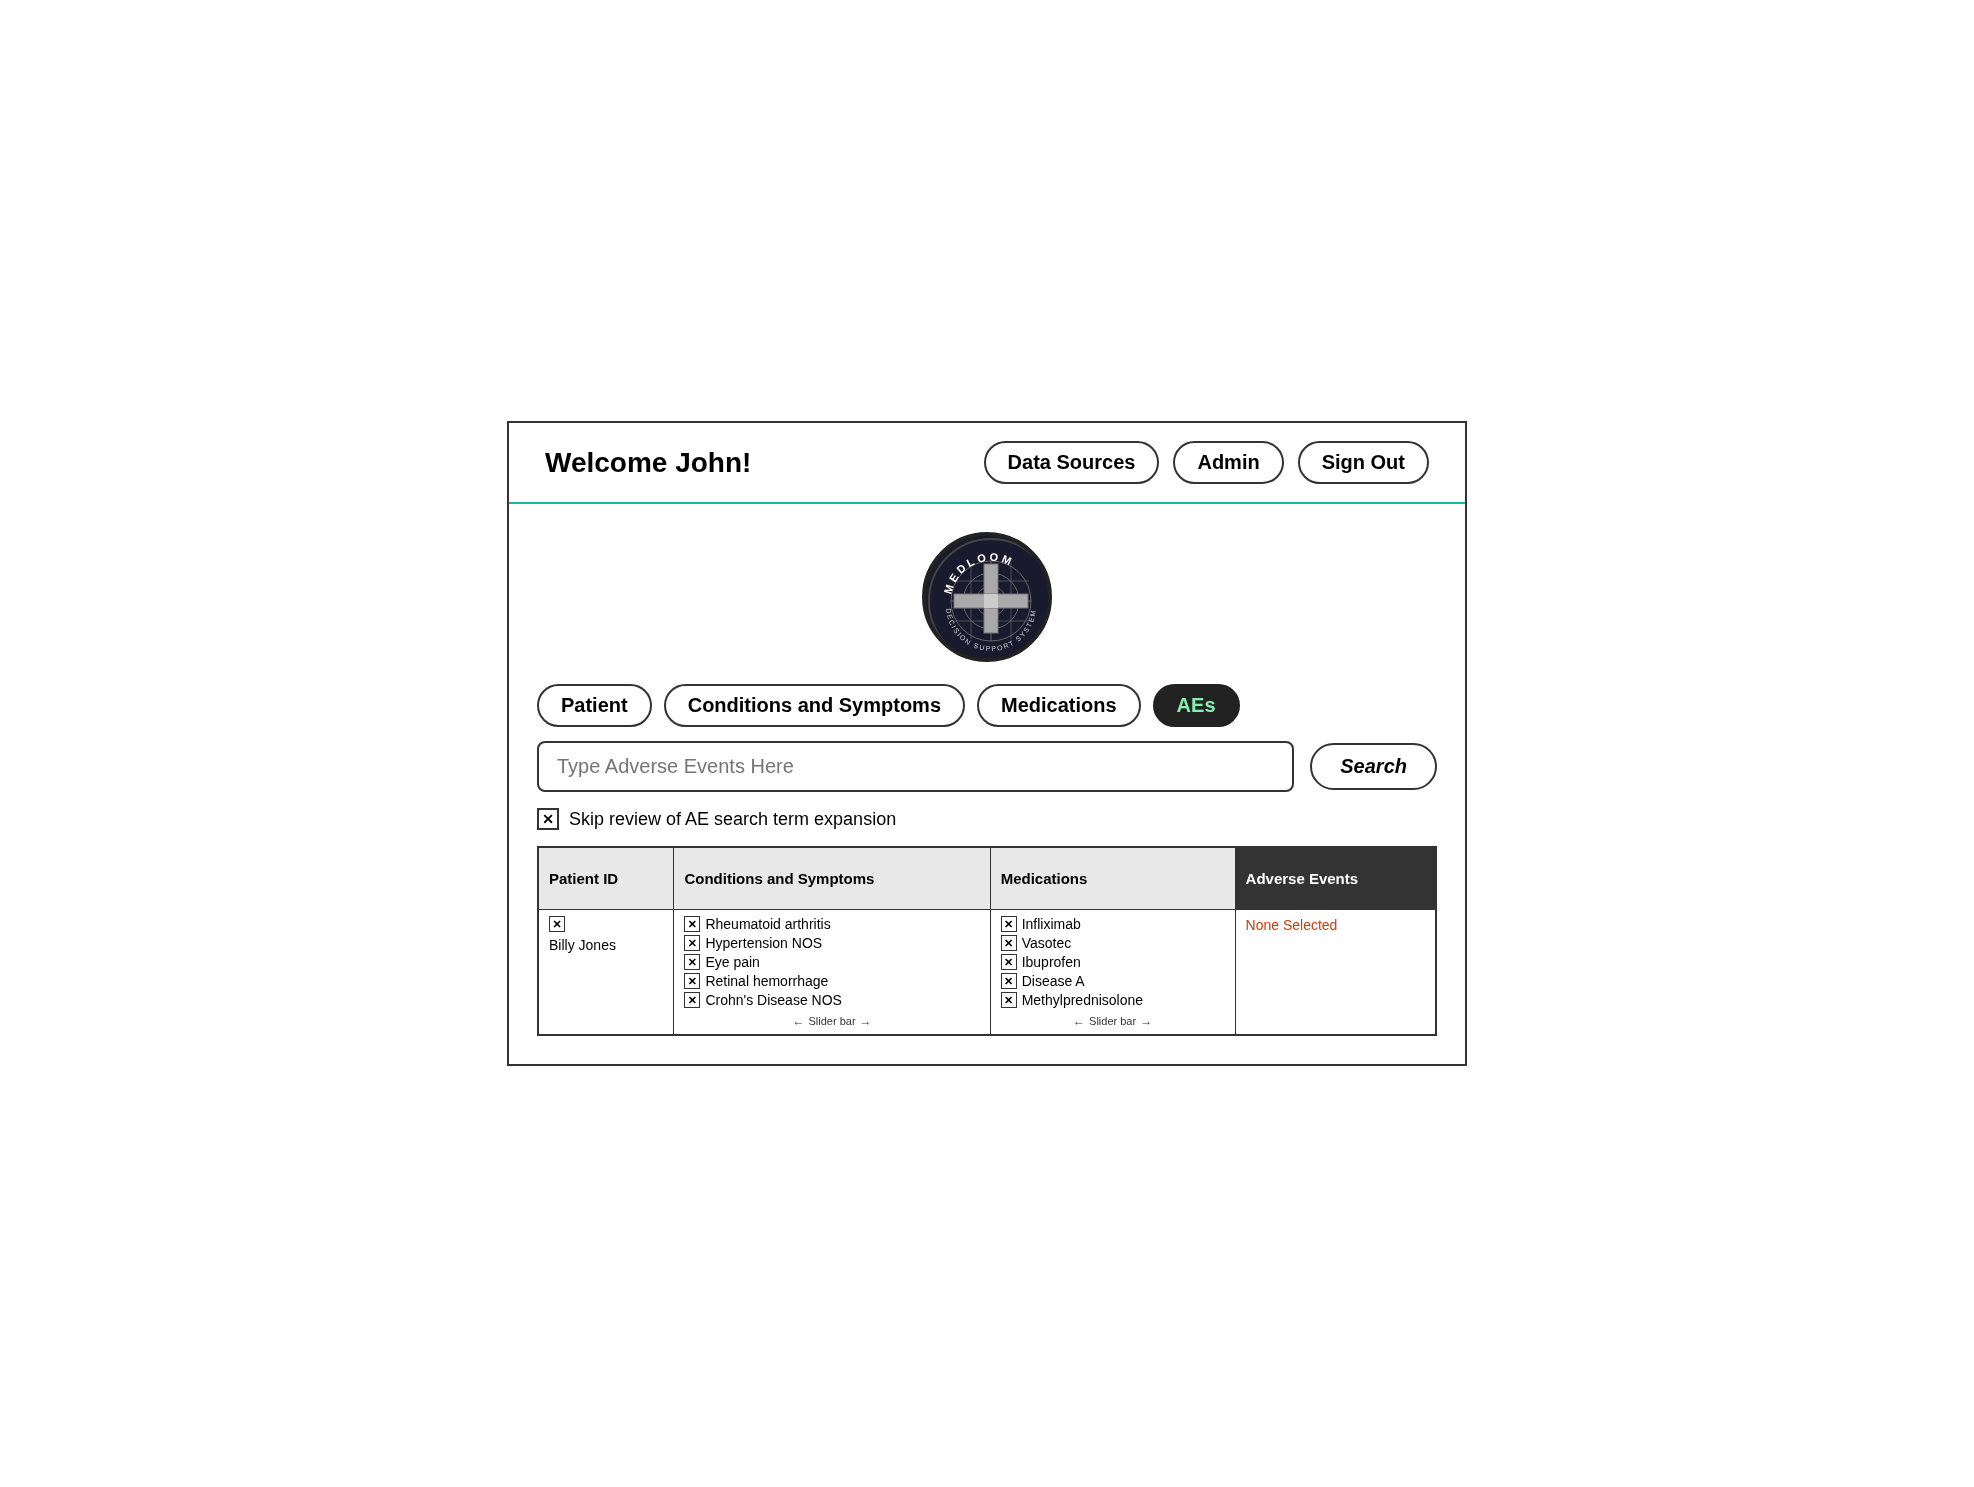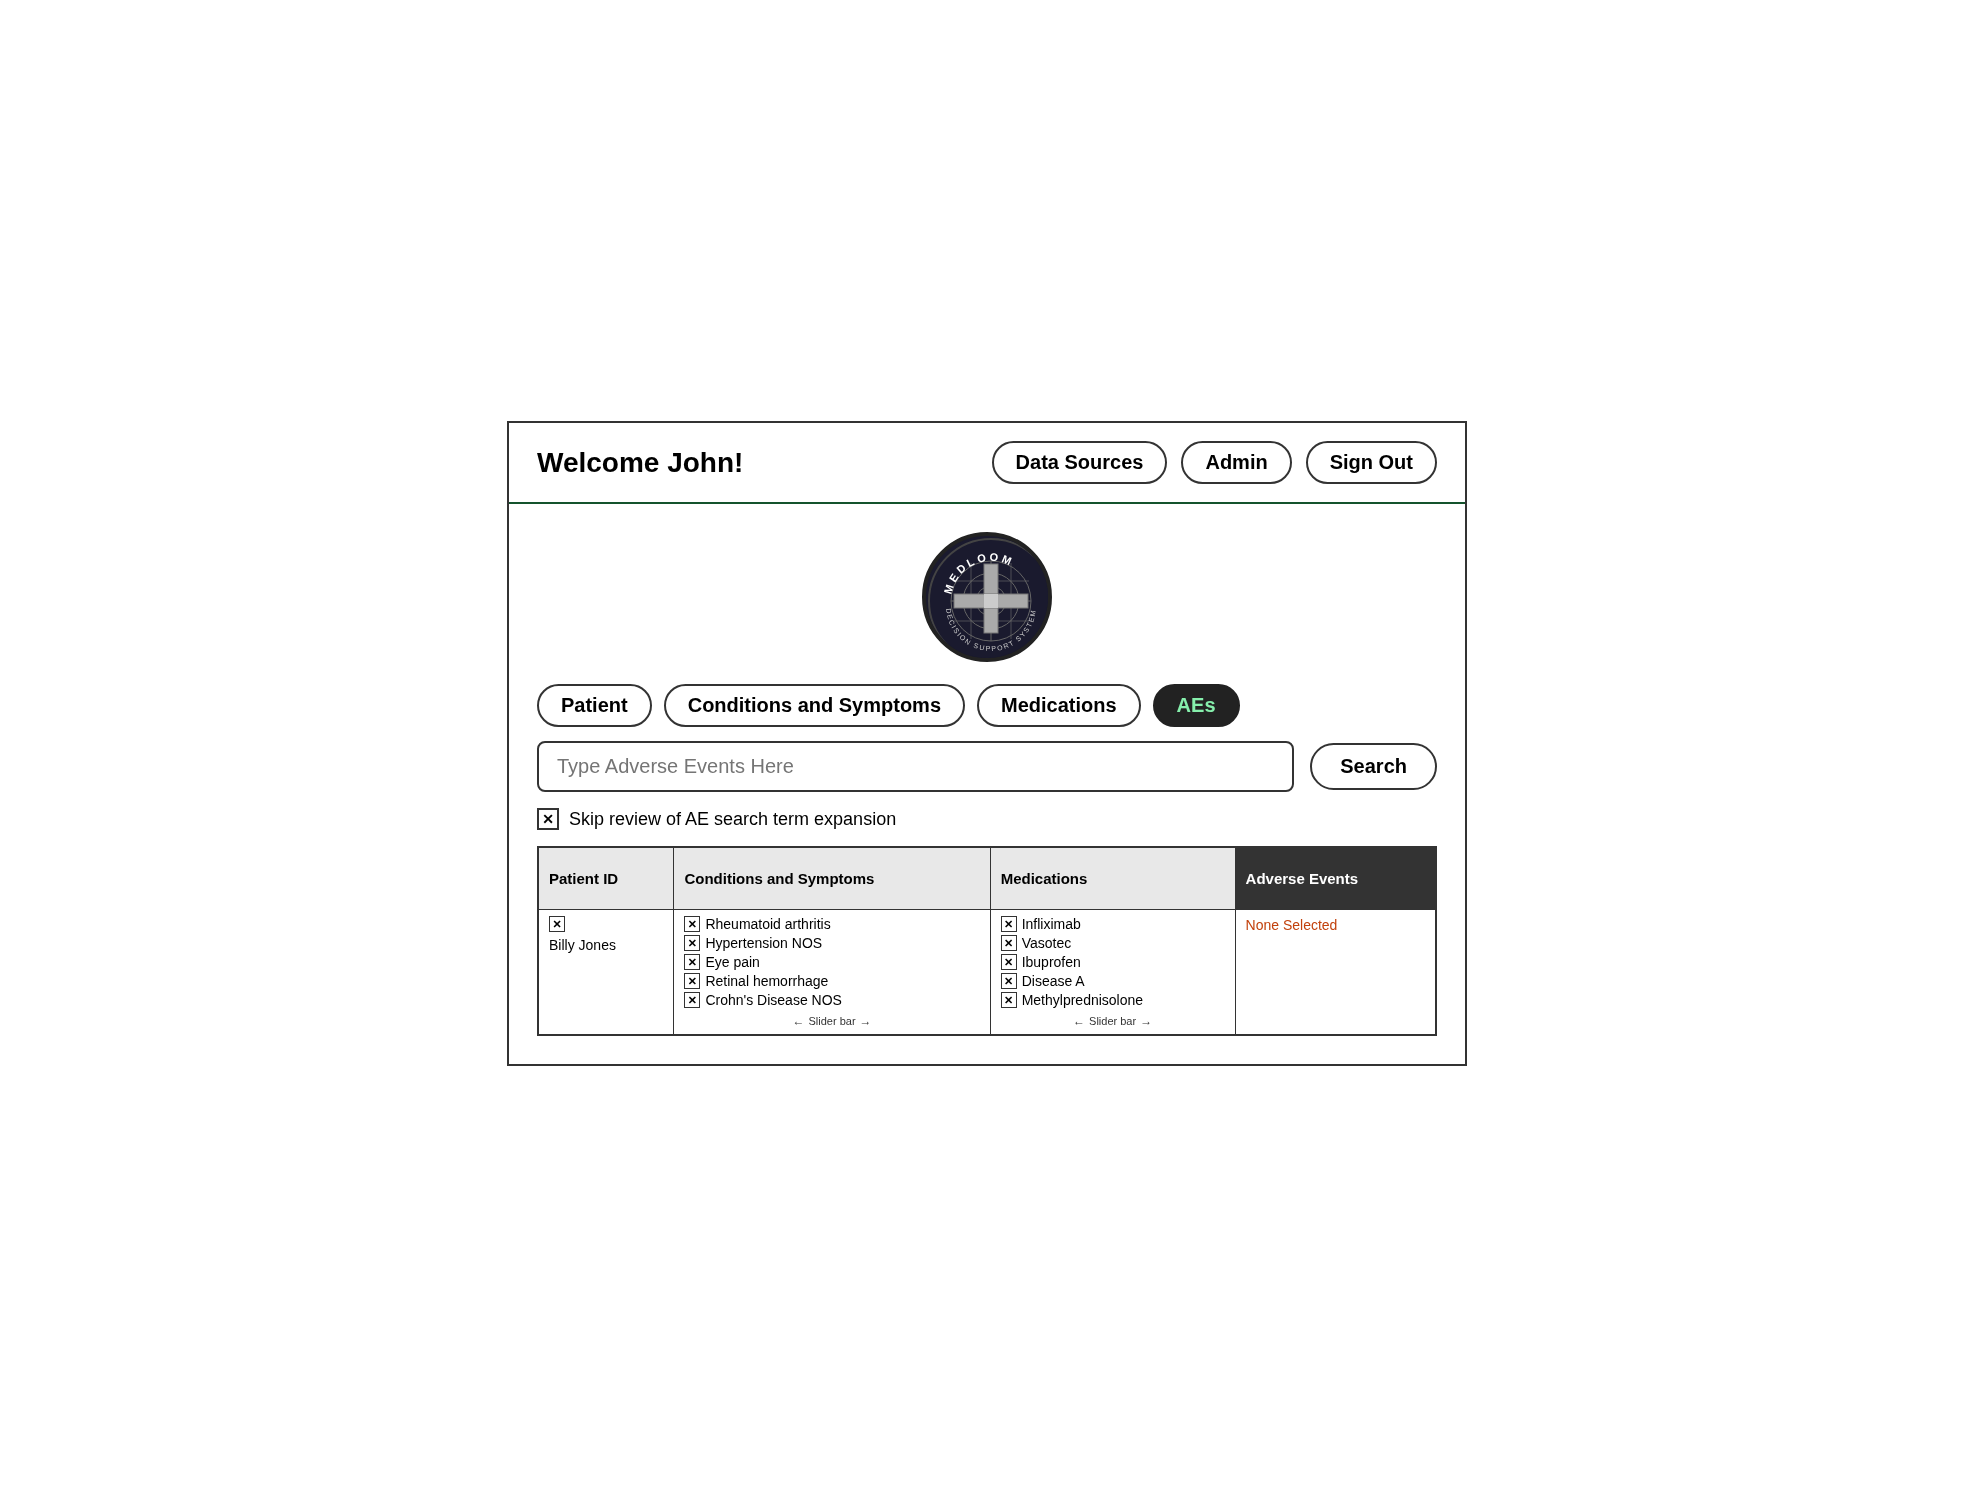--- a/index.html
+++ b/index.html
@@ -13,25 +13,25 @@
       padding: 20px;
     }
     .outer-container {
       border: 2px solid #333;
       width: 960px;
       padding: 0;
       background: #fff;
     }
     
     .header-bar {
-      border-bottom: 2px solid #14532d;
+      border-bottom: 2px solid #14b8a6;
       display: flex;
       align-items: center;
       justify-content: space-between;
-      padding: 18px 28px;
+      padding: 18px 36px;
     }
     .welcome-text {
       font-size: 28px;
       font-weight: bold;
     }
     .header-buttons {
       display: flex;
       gap: 14px;
     }
     .pill-btn {
@@ -103,20 +103,21 @@
       outline: none;
     }
     .search-btn {
       border: 2px solid #333;
       border-radius: 30px;
       padding: 10px 28px;
       font-size: 20px;
       font-weight: bold;
       background: #fff;
       cursor: pointer;
+      font-style: italic;
     }
 
     
     .skip-row {
       display: flex;
       align-items: center;
       gap: 10px;
       padding: 4px 28px 16px 28px;
       font-size: 18px;
     }

